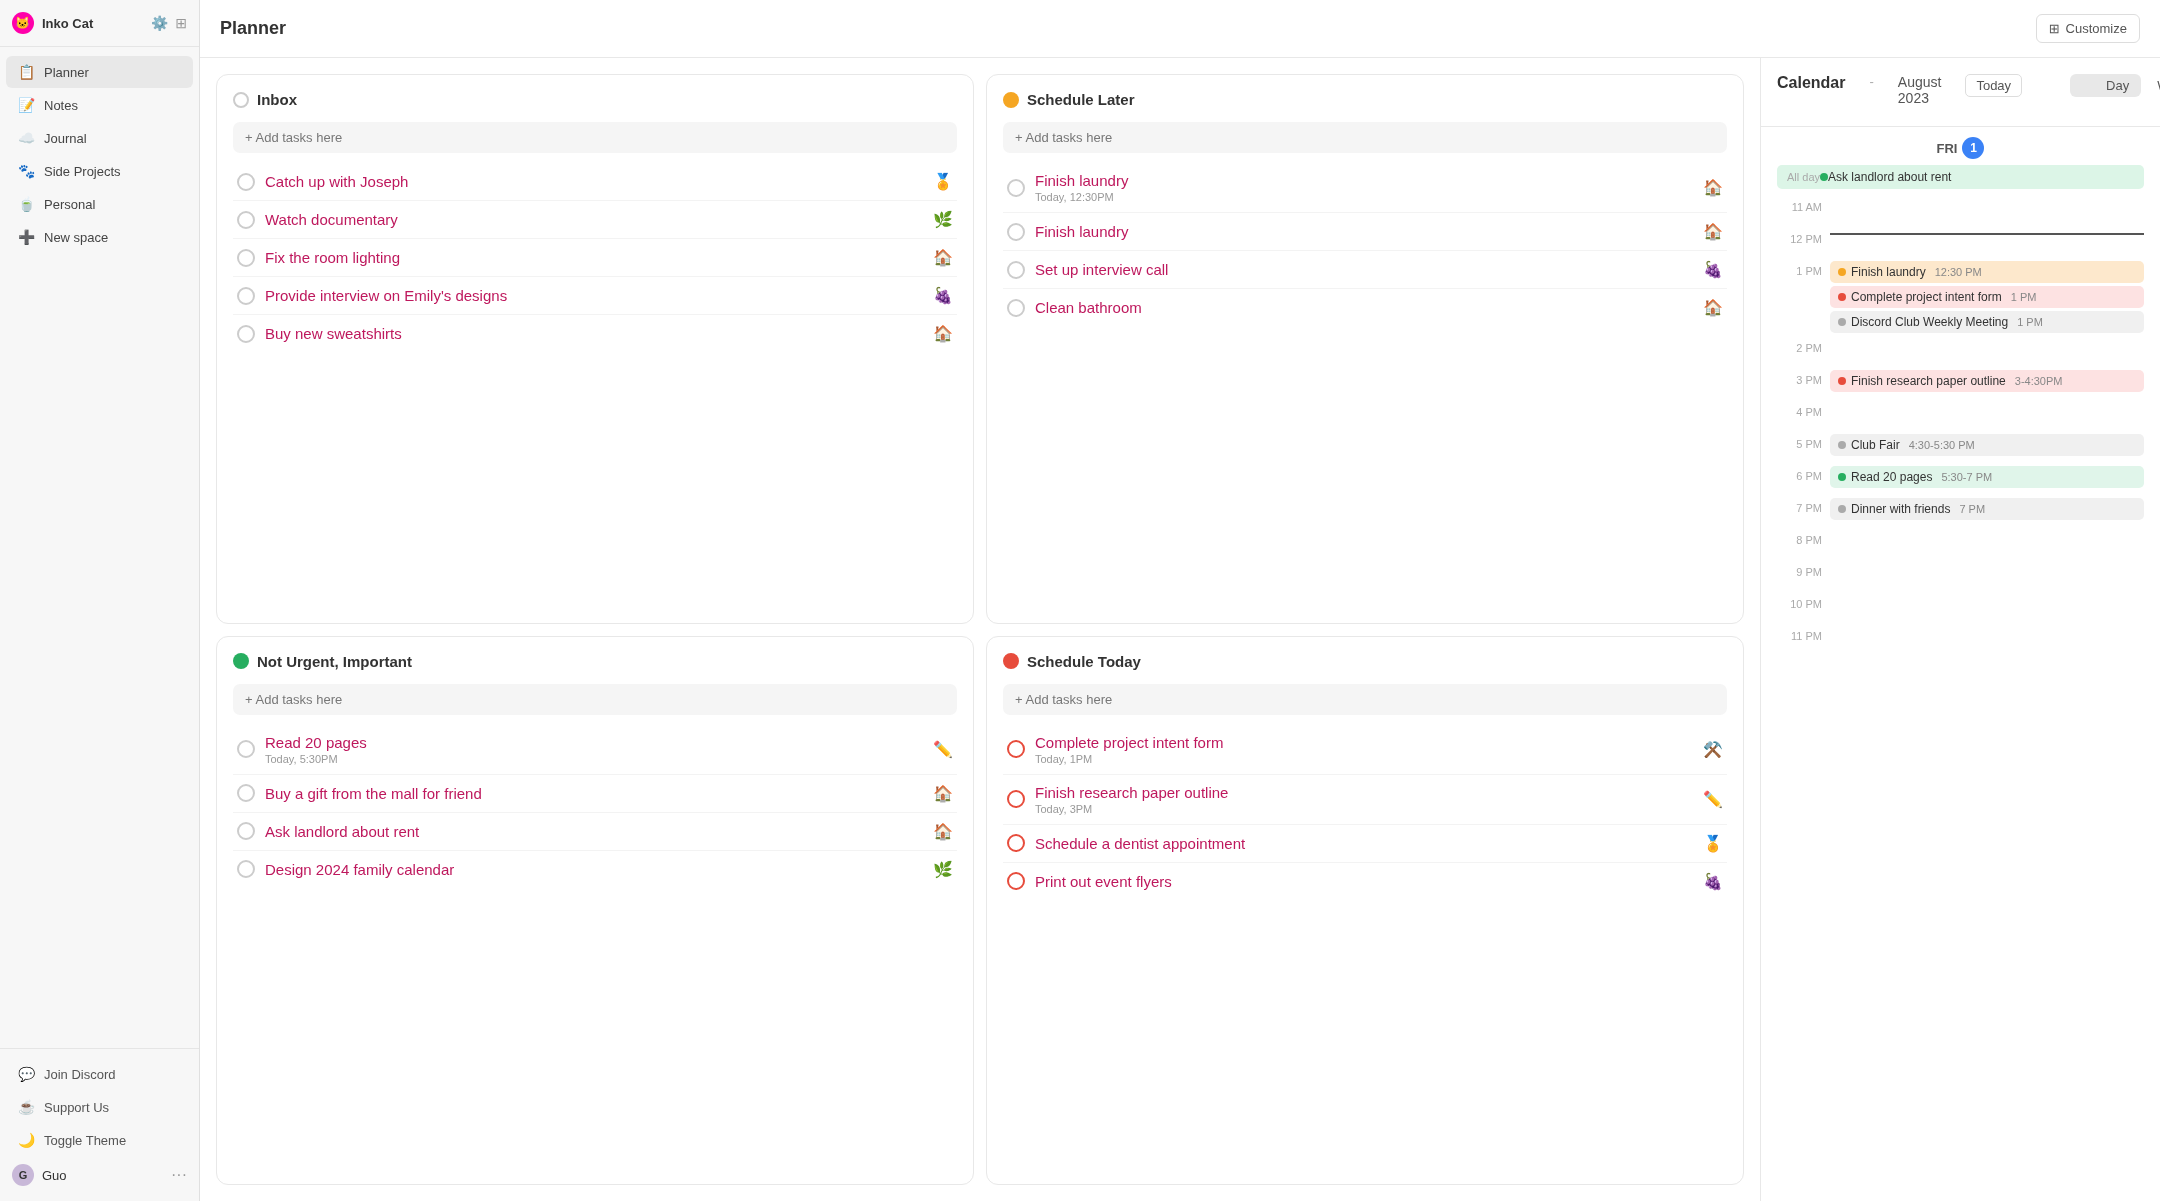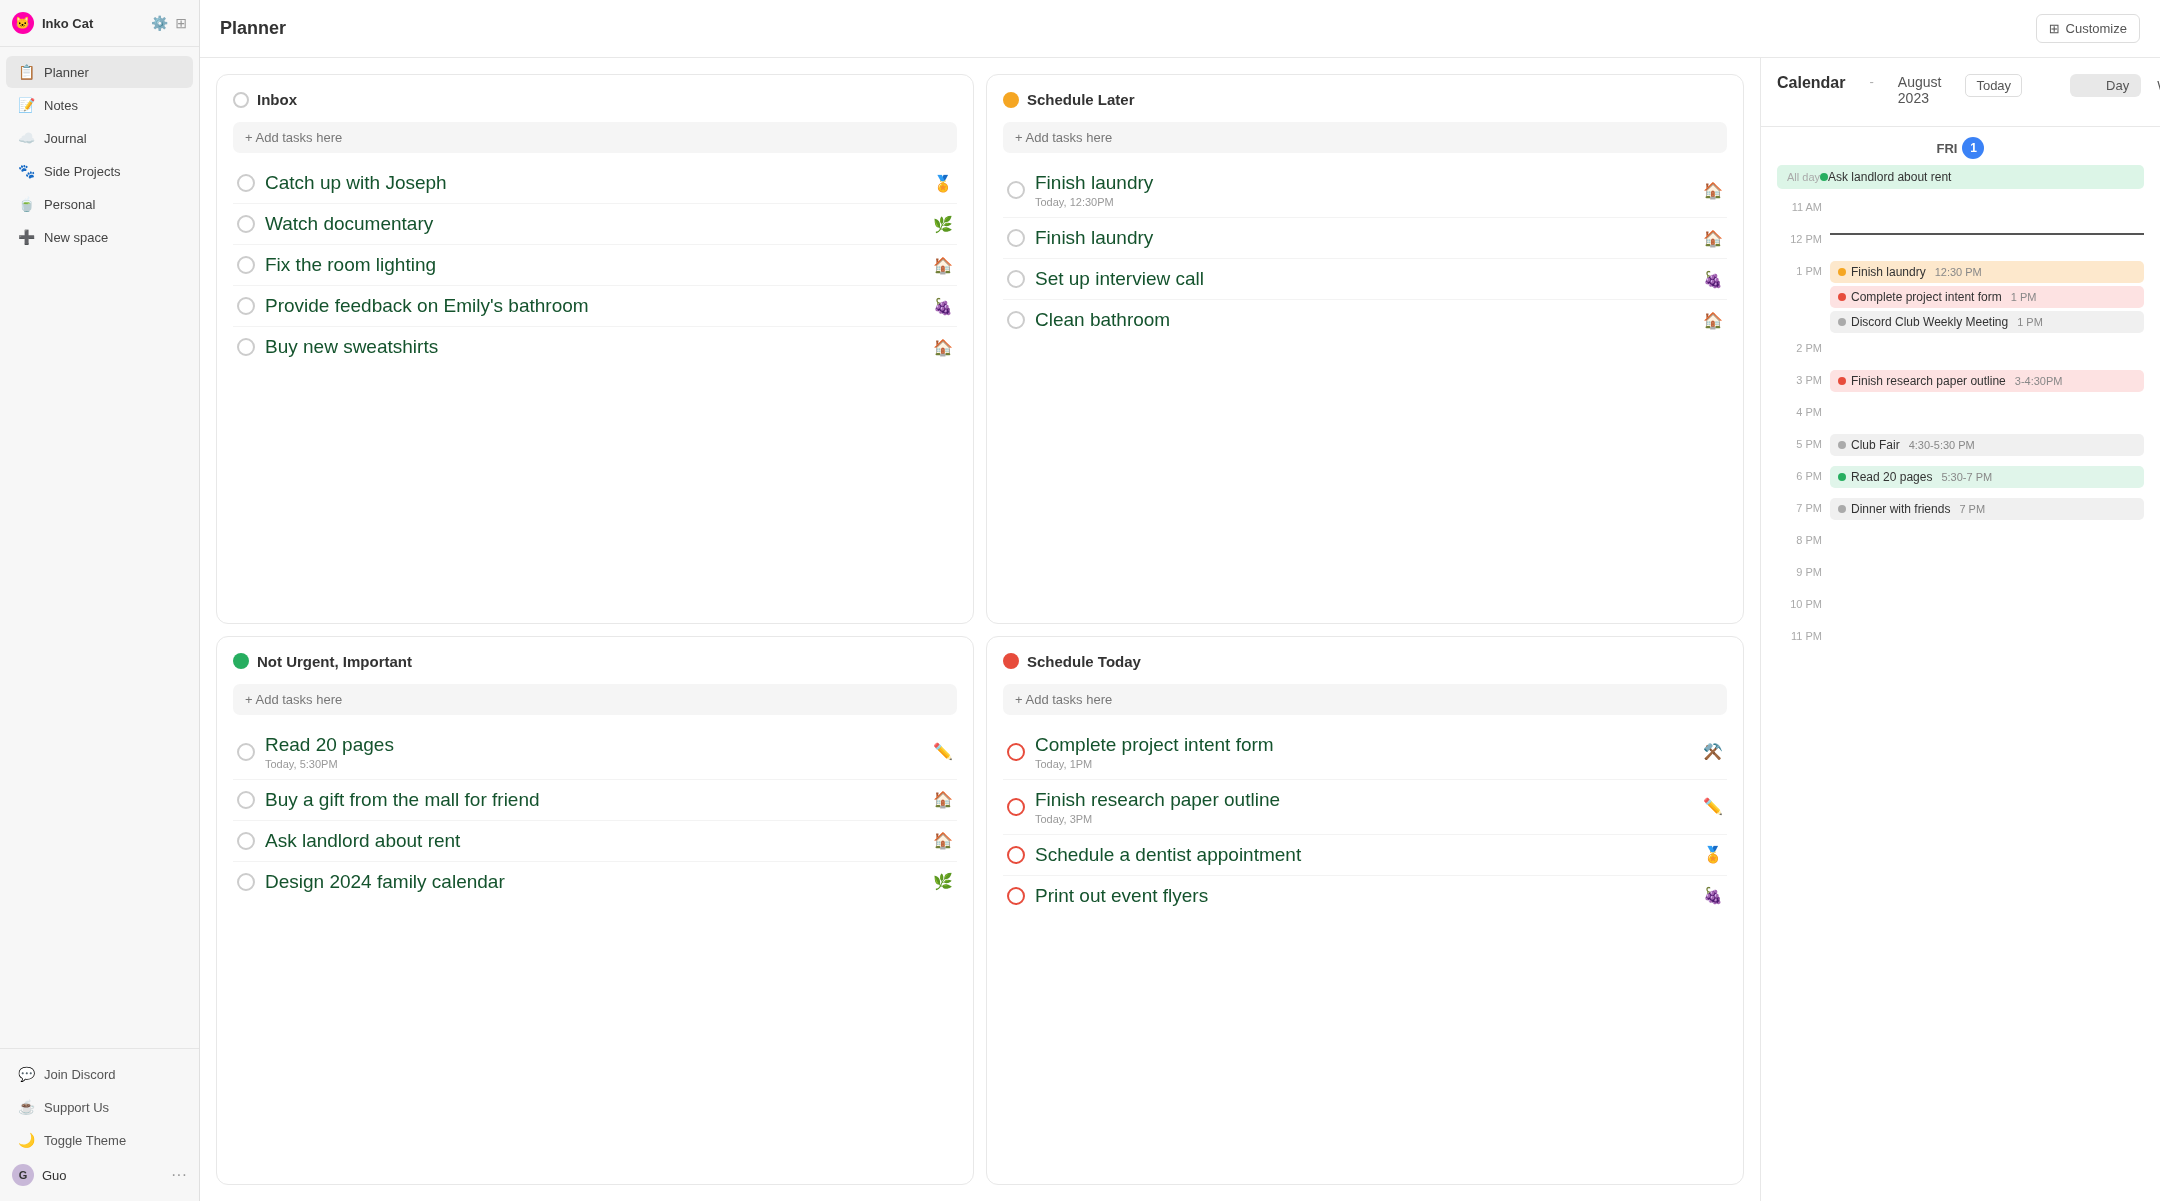--- a/index.html
+++ b/index.html
@@ -35,21 +35,21 @@
     .planner-panel { background: #fff; border: 1px solid #e8e8e8; border-radius: 12px; padding: 16px; overflow: auto; }
     .panel-header { display: flex; align-items: center; gap: 8px; margin-bottom: 14px; font-size: 15px; font-weight: 600; }
     .panel-dot { width: 16px; height: 16px; border-radius: 50%; flex-shrink: 0; }
     .panel-dot-empty { width: 16px; height: 16px; border-radius: 50%; border: 2px solid #ccc; flex-shrink: 0; }
     .add-task-btn { display: flex; align-items: center; gap: 6px; padding: 8px 12px; background: #f5f5f5; border: none; border-radius: 7px; cursor: pointer; font-size: 13px; color: #777; width: 100%; margin-bottom: 10px; }
     .task-item { display: flex; align-items: center; gap: 10px; padding: 9px 4px; border-bottom: 1px solid #f3f3f3; }
     .task-item:last-child { border-bottom: none; }
     .task-checkbox { width: 18px; height: 18px; border-radius: 50%; border: 2px solid #ccc; flex-shrink: 0; cursor: pointer; }
     .task-checkbox.red { border-color: #e74c3c; }
     .task-text { flex: 1; }
-    .task-title { font-size: 19px; color: #14532d; }
+    .task-title { font-size: 15px; color: #be185d; }
     .task-subtitle { font-size: 11px; color: #999; margin-top: 2px; }
     .task-icon { font-size: 16px; flex-shrink: 0; }
 
     
     .calendar-panel { width: 400px; flex-shrink: 0; border-left: 1px solid #e8e8e8; display: flex; flex-direction: column; overflow: hidden; background: #fff; }
     .calendar-header { padding: 16px; border-bottom: 1px solid #e8e8e8; }
     .calendar-title-row { display: flex; align-items: flex-start; gap: 24px; margin-bottom: 4px; }
     .calendar-title { font-size: 16px; font-weight: 700; }
     .calendar-month { font-size: 14px; color: #555; }
     .calendar-today-btn { font-size: 13px; color: #555; border: 1px solid #ddd; border-radius: 5px; padding: 3px 10px; cursor: pointer; background: #fff; }
@@ -178,21 +178,21 @@
       <div class="task-text">
         <div class="task-title">Fix the room lighting</div>
 
       </div>
       <span class="task-icon">🏠</span>
     </div>
 
     <div class="task-item">
       <div class="task-checkbox "></div>
       <div class="task-text">
-        <div class="task-title">Provide feedback on Emily's bathroom</div>
+        <div class="task-title">Provide interview on Emily's designs</div>
 
       </div>
       <span class="task-icon">🍇</span>
     </div>
 
     <div class="task-item">
       <div class="task-checkbox "></div>
       <div class="task-text">
         <div class="task-title">Buy new sweatshirts</div>
 

